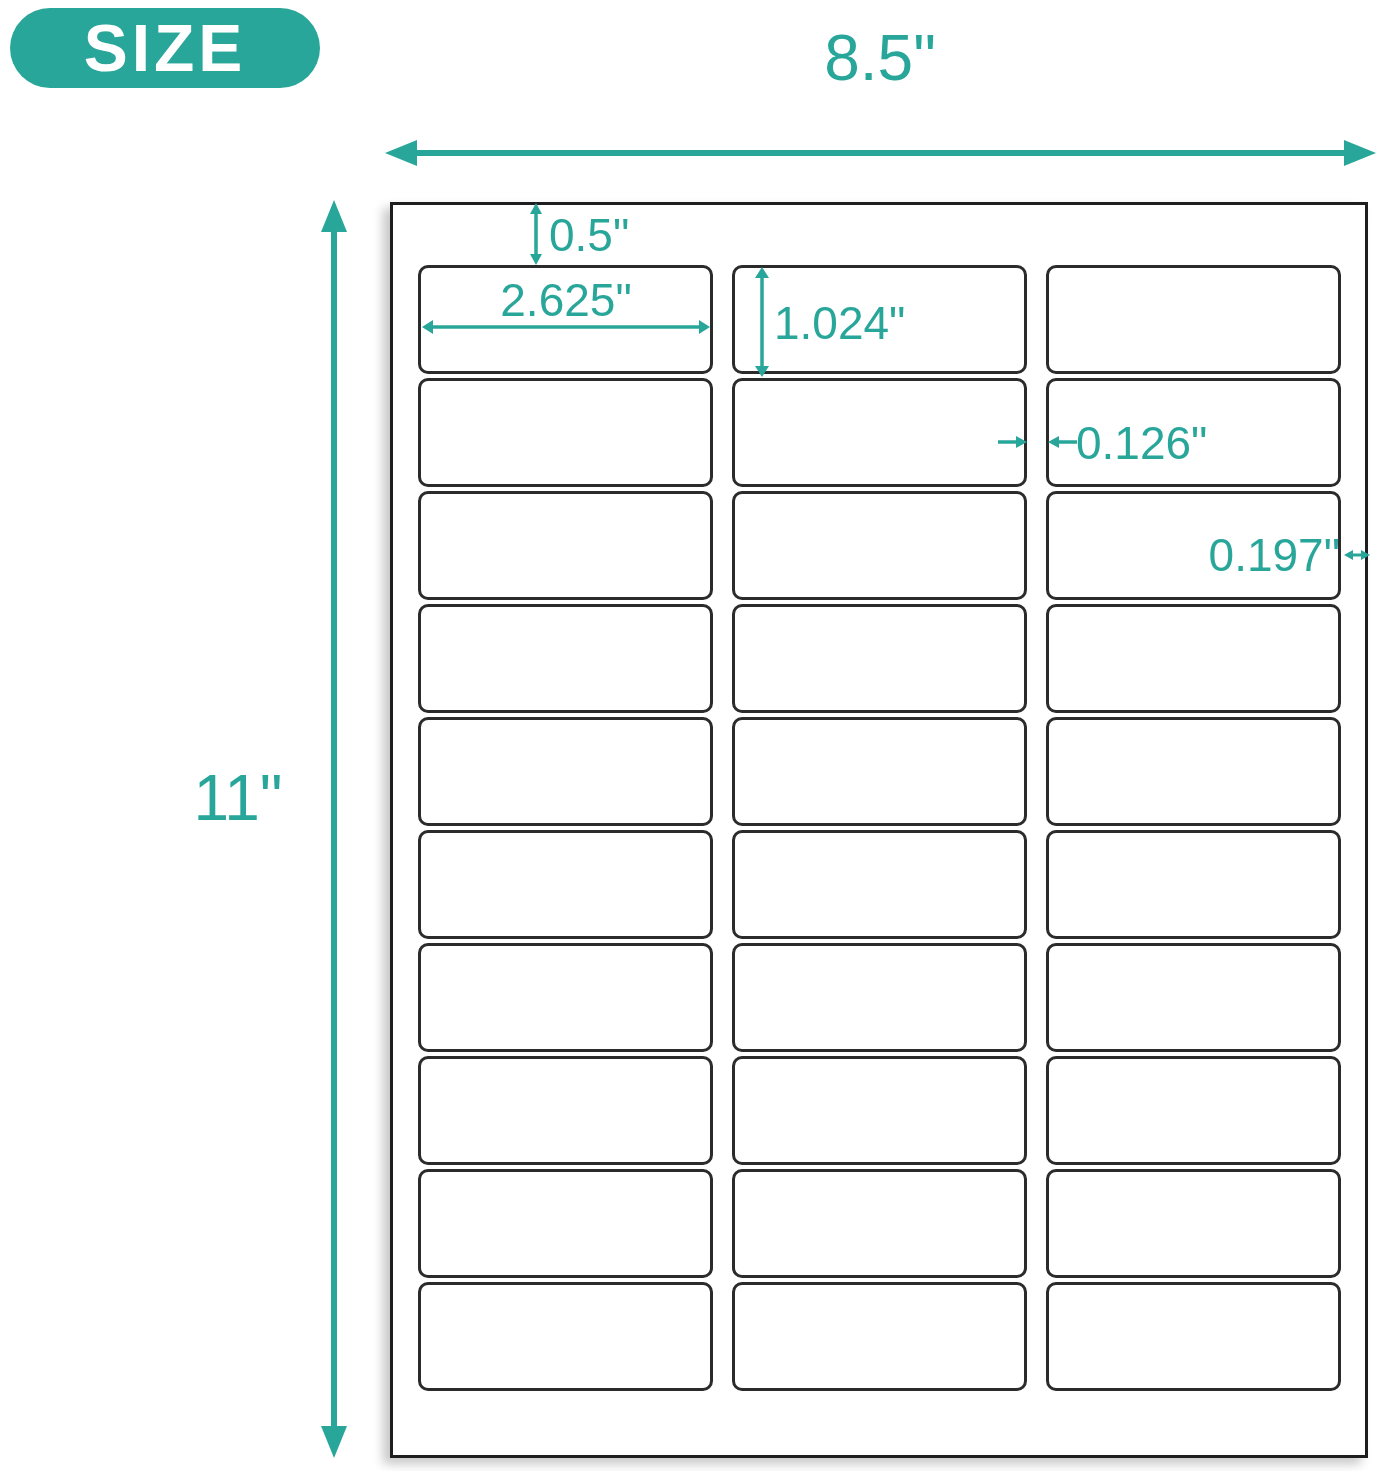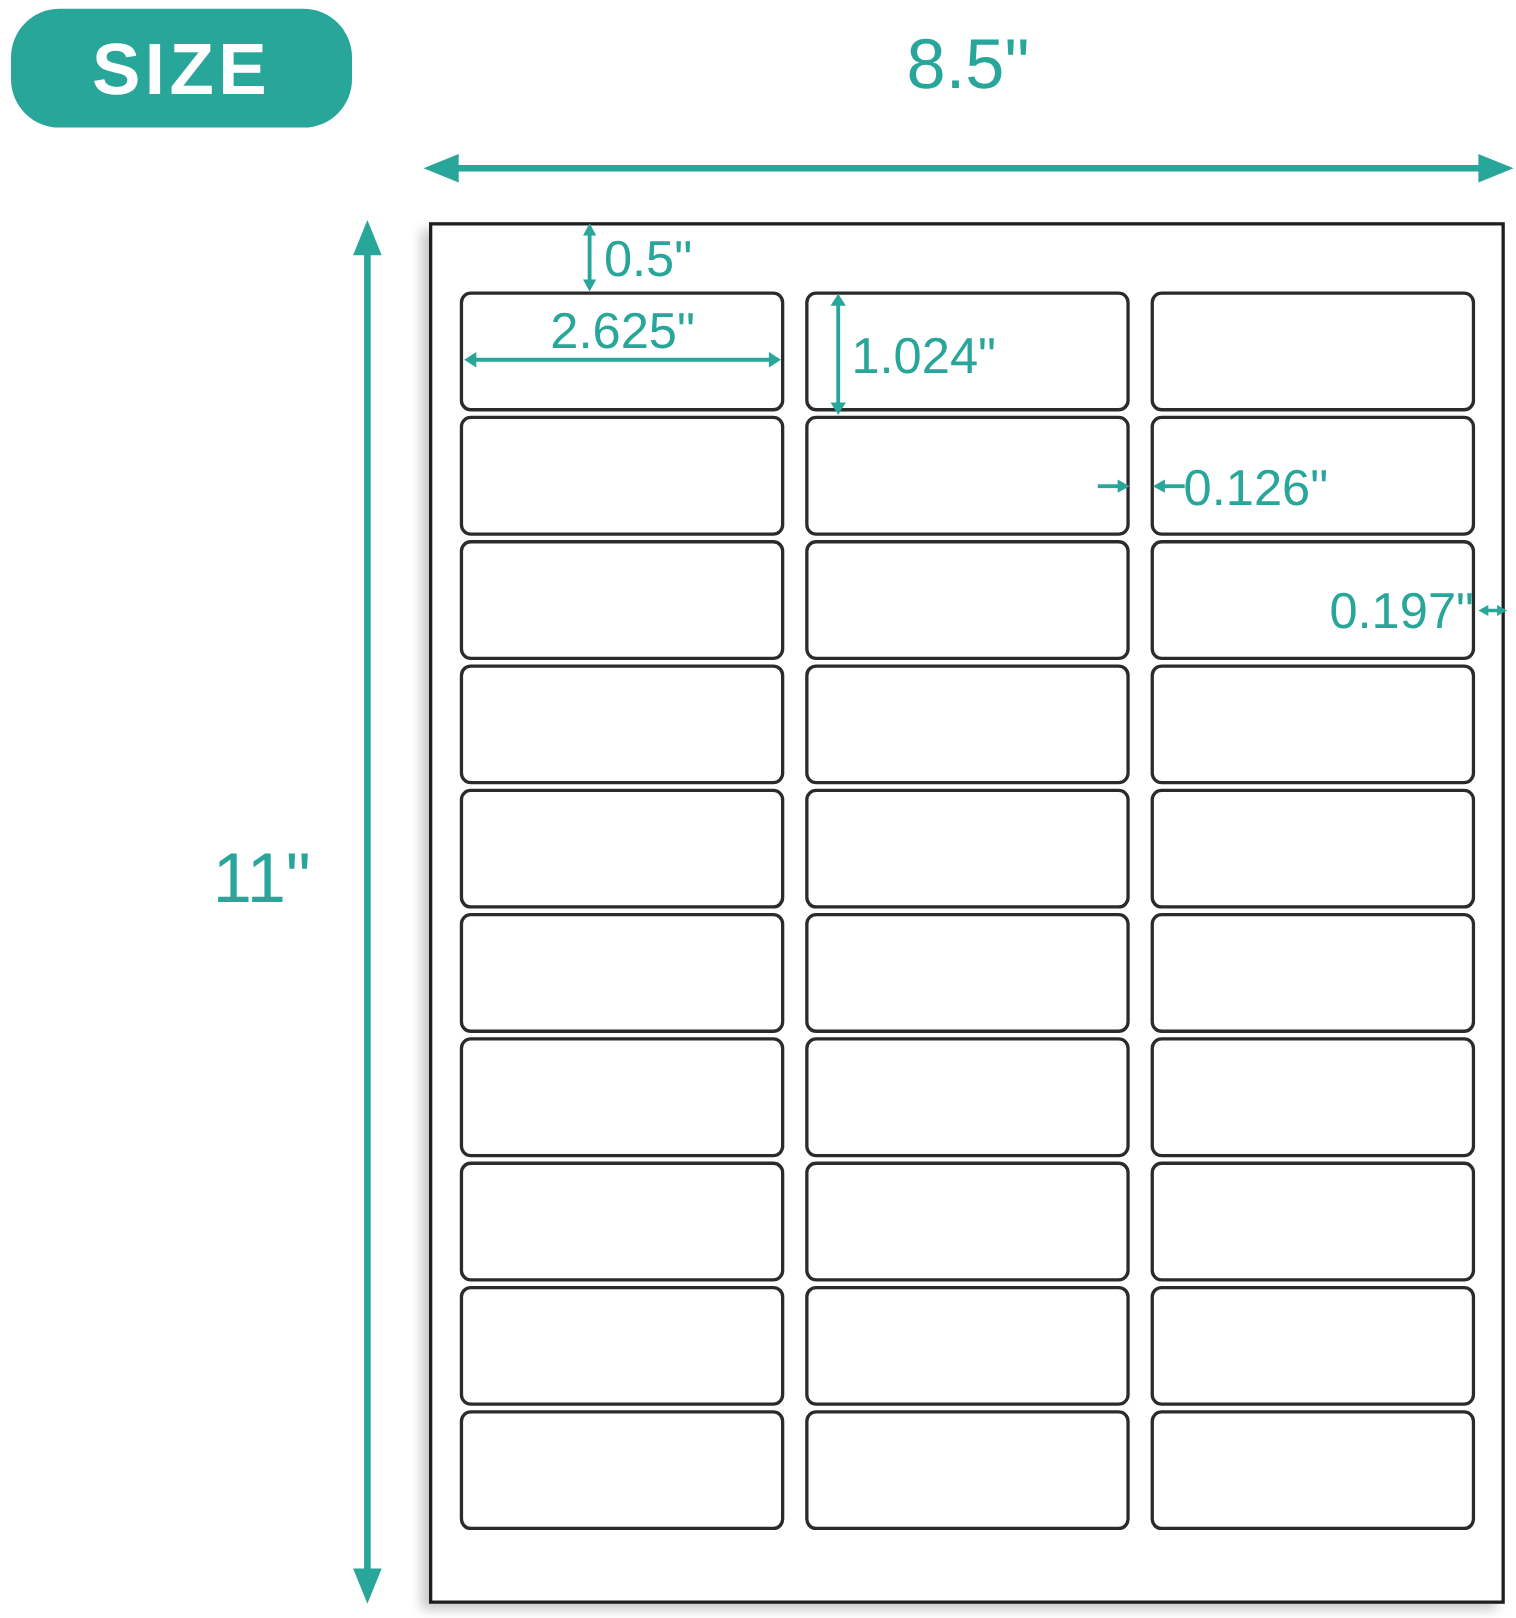--- a/index.html
+++ b/index.html
@@ -8,21 +8,21 @@
     position: relative;
     width: 1378px;
     height: 1471px;
     background: #ffffff;
     font-family: "Liberation Sans", sans-serif;
     overflow: hidden;
   }
   .badge {
     position: absolute;
     left: 10px; top: 8px;
-    width: 310px; height: 108px;
+    width: 310px; height: 80px;
     background: var(--accent);
     border-radius: 44px;
     display: flex; align-items: center; justify-content: center;
   }
   .badge span {
     color: #ffffff;
     font-size: 66px;
     font-weight: bold;
     letter-spacing: 4px;
   }

